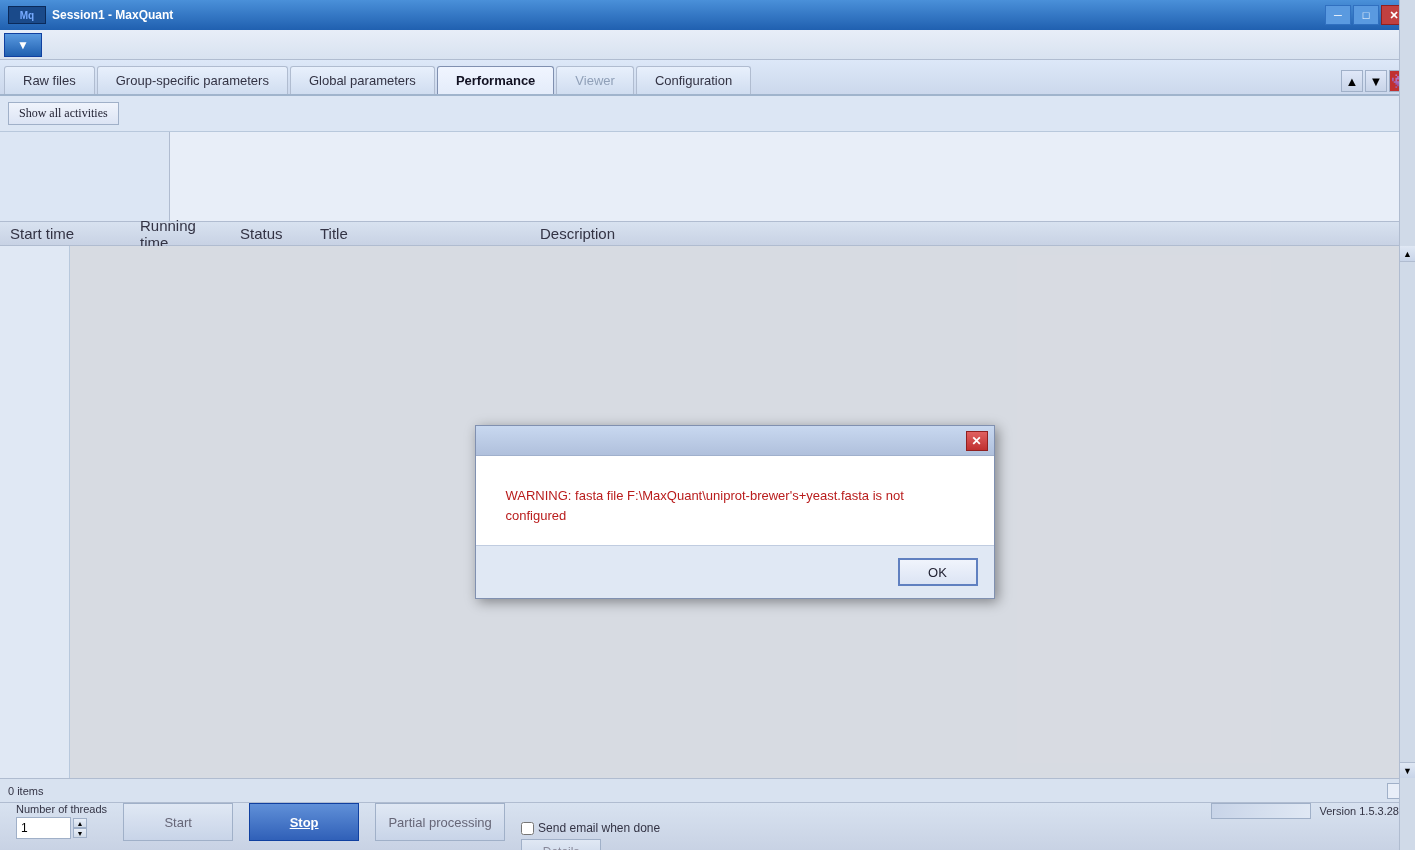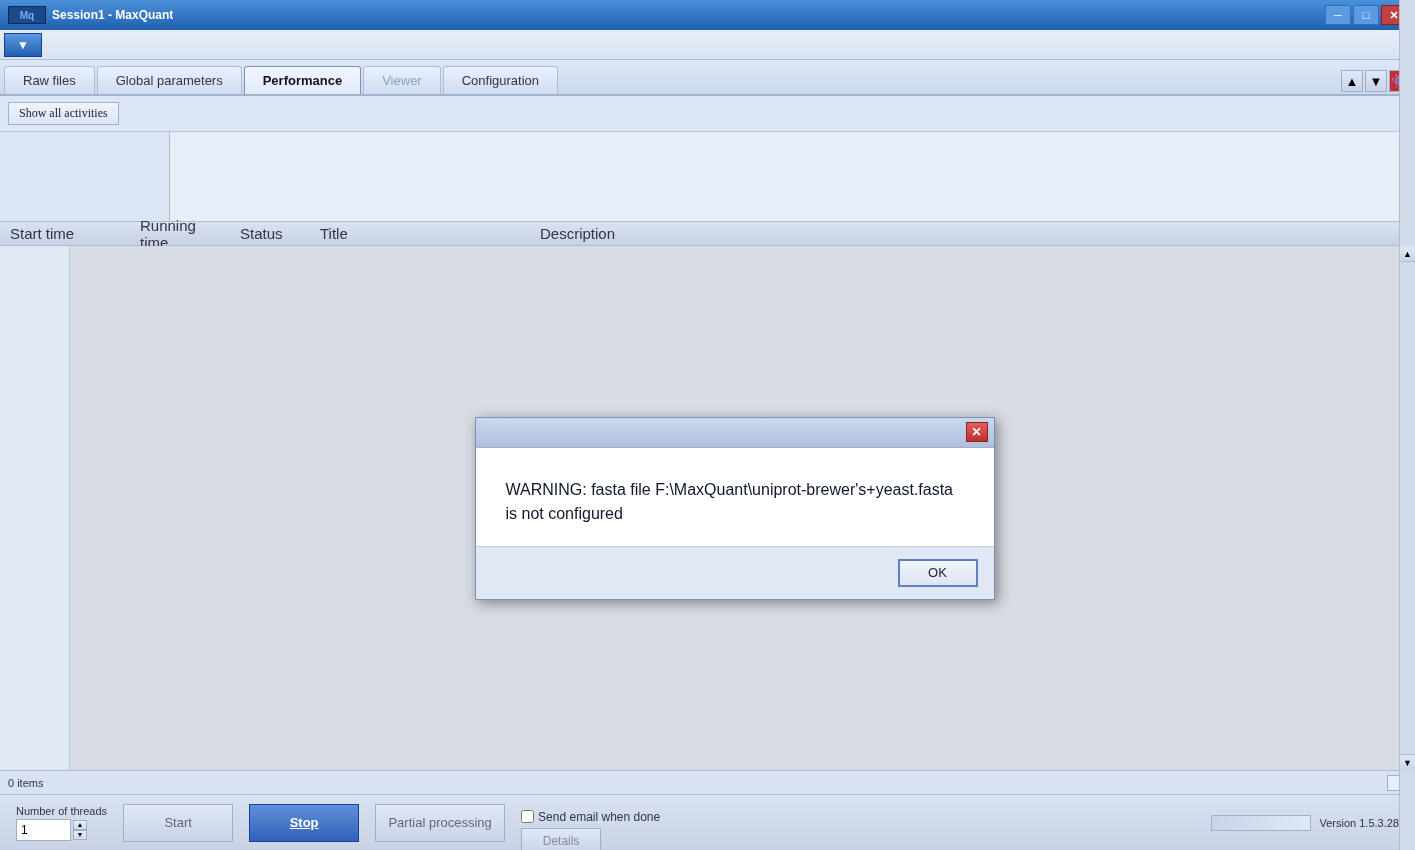--- a/index.html
+++ b/index.html
@@ -215,25 +215,25 @@
     #status-right {
       margin-left: auto;
       width: 20px;
       height: 16px;
       background: #e8eef8;
       border: 1px solid #a0b0c8;
     }
 
     
     #bottom-toolbar {
-      height: 56px;
+      height: 48px;
       background: linear-gradient(to bottom, #d8e2f0, #c8d2e4);
       border-top: 1px solid #b0bcd0;
       display: flex;
-      align-items: center;
+      align-items: flex-start;
       padding: 0 16px;
       gap: 16px;
     }
     #threads-section {
       display: flex;
       flex-direction: column;
     }
     #threads-label {
       font-size: 11px;
       color: #334;
@@ -385,22 +385,22 @@
       font-size: 12px;
       font-weight: bold;
     }
     #dialog-body {
       background: white;
       margin: 0;
       padding: 30px 30px 20px 30px;
       min-height: 80px;
     }
     #dialog-message {
-      font-size: 16px;
-      color: #0f172a;
+      font-size: 13px;
+      color: #b91c1c;
       line-height: 1.5;
     }
     #dialog-footer {
       background: #e0e8f4;
       border-top: 1px solid #c0cce0;
       padding: 12px 16px;
       display: flex;
       justify-content: flex-end;
     }
     #ok-btn {
@@ -460,20 +460,23 @@
 
   <div id="toolbar">
     <button id="menu-btn">
       <span>▼</span>
     </button>
   </div>
 
   <div id="tab-bar">
     <div class="tab">
       <span>Raw files</span>
+    </div>
+    <div class="tab">
+      <span>Group-specific parameters</span>
     </div>
     <div class="tab">
       <span>Global parameters</span>
     </div>
     <div class="tab active">
       <span>Performance</span>
     </div>
     <div class="tab disabled">
       <span>Viewer</span>
     </div>

